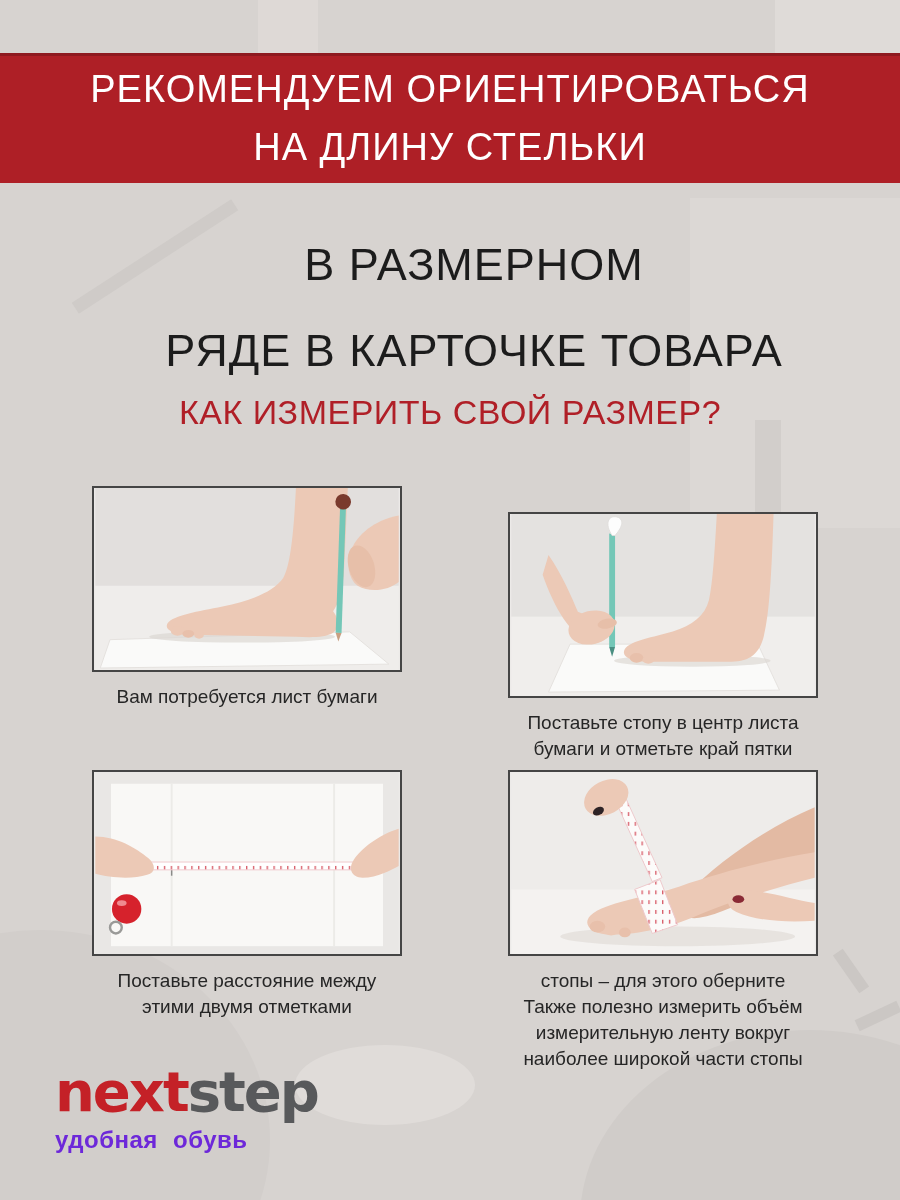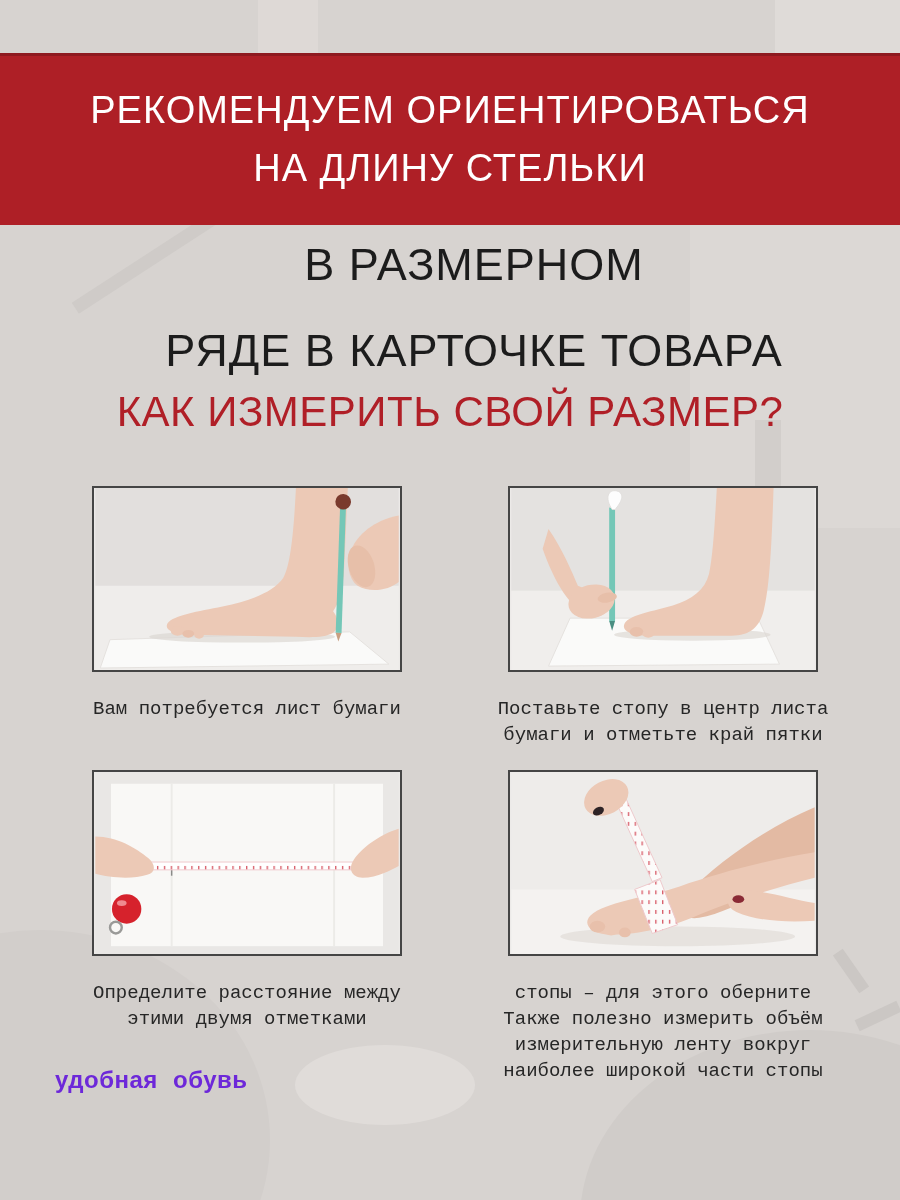--- a/index.html
+++ b/index.html
@@ -18,21 +18,21 @@
   .bg-strip-right{left:755px;top:420px;width:26px;height:120px;background:#d2cecb;}
   .bg-diag-line{left:60px;top:250px;width:190px;height:13px;background:#cfcbc8;transform:rotate(-33deg);}
   .bg-blob-bottom-left{left:-190px;top:930px;width:460px;height:420px;background:#d2cecb;border-radius:50%;}
   .bg-dome-bottom-right{left:580px;top:1030px;width:460px;height:380px;background:#d0ccc9;border-radius:50% 50% 0 0;}
   .bg-arc-logo{left:295px;top:1045px;width:180px;height:80px;background:#e0dcd9;border-radius:50%;}
   .bg-mark-1{left:828px;top:965px;width:46px;height:12px;background:#cbc7c4;transform:rotate(55deg);}
   .bg-mark-2{left:855px;top:1010px;width:46px;height:12px;background:#cbc7c4;transform:rotate(-25deg);}
 
   
   .banner{
-    position:absolute;left:0;top:53px;width:900px;height:172px;
+    position:absolute;left:0;top:53px;width:900px;height:130px;
     background:#ae1f26;
     display:flex;flex-direction:column;align-items:center;justify-content:center;
     gap:8px;
     box-shadow:inset 0 3px 0 rgba(0,0,0,0.18);
   }
   .banner-line{
     color:#ffffff;font-size:38px;line-height:50px;font-weight:400;
     letter-spacing:1px;white-space:nowrap;
   }
 
@@ -40,38 +40,38 @@
   .headline{
     position:absolute;left:0;top:222px;width:900px;
     text-align:center;color:#1c1c1c;margin:0;font-weight:500;padding-left:24px;
   }
   .headline .hl-line{display:block;font-size:45px;line-height:86px;letter-spacing:1px;}
 
   
   .subheadline{
     position:absolute;left:0;top:392px;width:900px;margin:0;
     text-align:center;color:#b01f27;
-    font-size:42px;line-height:40px;font-weight:500;letter-spacing:0.5px;
+    font-size:34px;line-height:40px;font-weight:500;letter-spacing:0.5px;
   }
 
   
   .step{position:absolute;width:380px;margin:0;}
   .step-1{left:57px;top:486px;}
-  .step-2{left:473px;top:486px;}
+  .step-2{left:473px;top:512px;}
   .step-3{left:57px;top:770px;}
   .step-4{left:473px;top:770px;}
   .photo{
     width:310px;height:186px;margin:0 auto;
     border:2px solid #454545;background:#eceae8;
     box-sizing:border-box;overflow:hidden;
   }
   .photo svg{display:block;width:100%;height:100%;}
   .caption{
-    margin-top:24px;text-align:center;color:#262626;
-    font-family:Liberation Mono, monospace;
+    margin-top:12px;text-align:center;color:#262626;
+    font-family:Liberation Sans, sans-serif;
     font-size:19px;line-height:26px;
   }
   .caption .cap-line{display:block;}
 
   
   .logo{position:absolute;left:55px;top:1062px;}
   .logo-word{
     font-family:"DejaVu Sans",sans-serif;font-weight:bold;
     font-size:56px;line-height:60px;letter-spacing:-2px;
   }
@@ -180,21 +180,21 @@
         <path d="M0,66 C22,66 42,78 54,88 C62,95 62,103 53,105 C38,110 14,108 0,104 Z" fill="#ecc9b6"></path>
         <path d="M310,58 C290,64 272,78 264,90 C258,99 262,108 273,108 C289,108 302,100 310,96 Z" fill="#ecc9b6"></path>
         <g>
           <circle cx="32" cy="140" r="15" fill="#d6222c"></circle>
           <ellipse cx="27" cy="134" rx="5" ry="3" fill="#ef8b90"></ellipse>
           <circle cx="21" cy="159" r="6" fill="none" stroke="#9a9a98" stroke-width="2.5"></circle>
         </g>
       </svg>
     </div>
     <figcaption class="caption">
-      <span class="cap-line">Определите расстояние между</span>
+      <span class="cap-line">Поставьте расстояние между</span>
       <span class="cap-line">этими двумя отметками</span>
     </figcaption>
   </figure>
 
   <figure class="step step-4">
     <div class="photo">
       <svg viewBox="0 0 310 186">
         <defs>
           <pattern id="ticks4" width="7" height="10" patternUnits="userSpaceOnUse">
             <rect width="7" height="10" fill="#fcfbfa"></rect>
@@ -223,16 +223,17 @@
     </div>
     <figcaption class="caption">
       <span class="cap-line">стопы – для этого оберните</span>
       <span class="cap-line">Также полезно измерить объём</span>
       <span class="cap-line">измерительную ленту вокруг</span>
       <span class="cap-line">наиболее широкой части стопы</span>
     </figcaption>
   </figure>
 
   <div class="logo">
+    <div class="logo-word"><span class="logo-next">next</span><span class="logo-step">step</span></div>
     <div class="logo-tagline">удобная обувь</div>
   </div>
 
 </div>
 
 </body></html>

